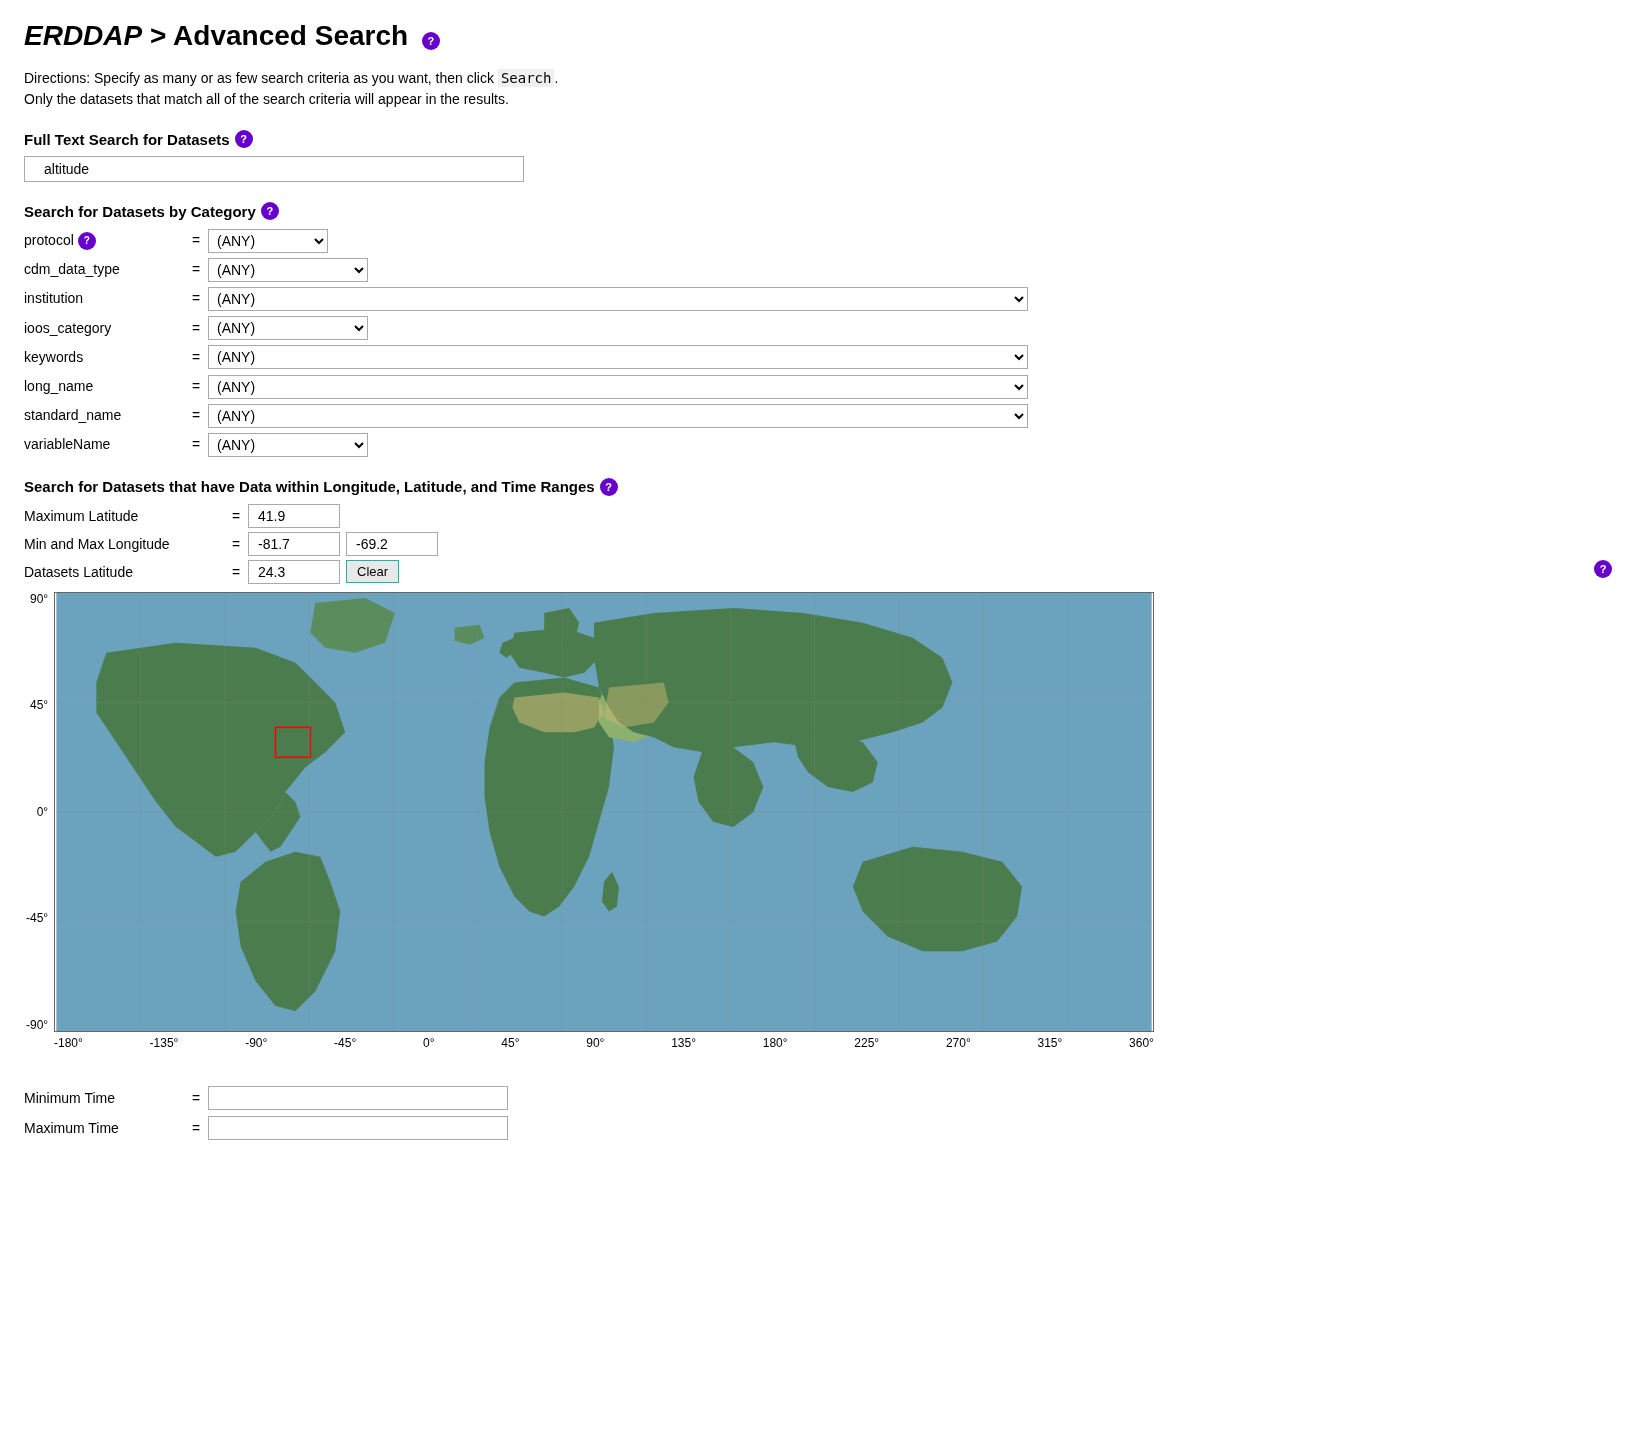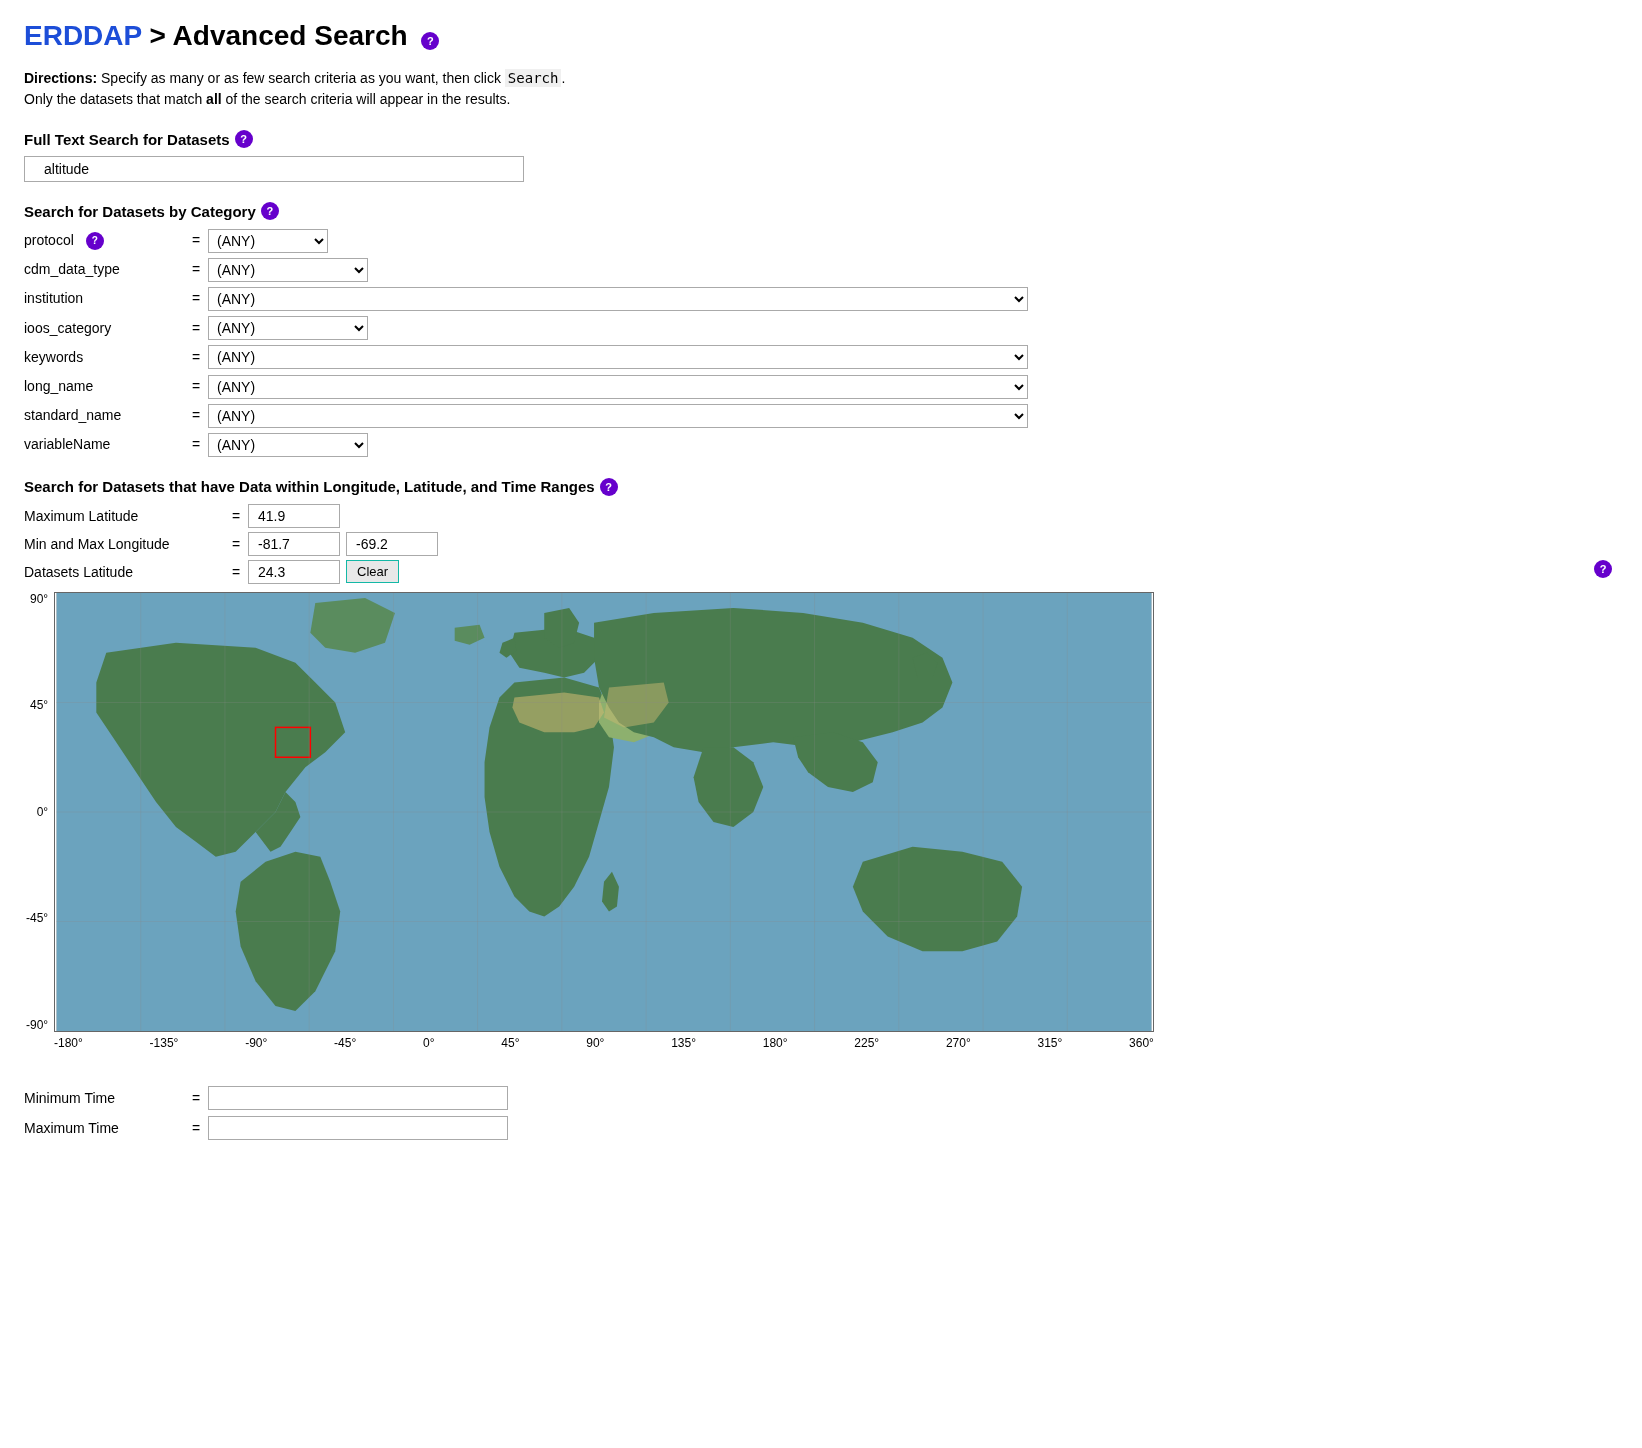--- a/index.html
+++ b/index.html
@@ -10,27 +10,28 @@
       background: #fff;
       padding: 20px 24px;
     }
     h1 {
       font-size: 28px;
       font-weight: bold;
       color: #000;
       margin-bottom: 16px;
     }
     h1 .erddap-title {
-      color: #1d4ed8;
+      color: #000000;
+      font-style: italic;
     }
     .directions {
       margin-bottom: 20px;
       line-height: 1.5;
     }
-    .directions strong { font-weight: bold; }
+    .directions strong { font-weight: normal; }
     code {
       font-family: monospace;
       background: #f0f0f0;
       padding: 1px 3px;
     }
     .section-title {
       font-size: 15px;
       font-weight: bold;
       margin-bottom: 8px;
       display: flex;
@@ -64,21 +65,21 @@
     .category-row {
       display: flex;
       align-items: center;
       margin-bottom: 4px;
       line-height: 1.8;
     }
     .category-label {
       width: 160px;
       display: flex;
       align-items: center;
-      gap: 12px;
+      gap: 4px;
     }
     .eq-sign {
       width: 24px;
       text-align: center;
     }
     .category-select {
       padding: 2px 4px;
       border: 1px solid #aaa;
       font-size: 14px;
       background: #fff;

